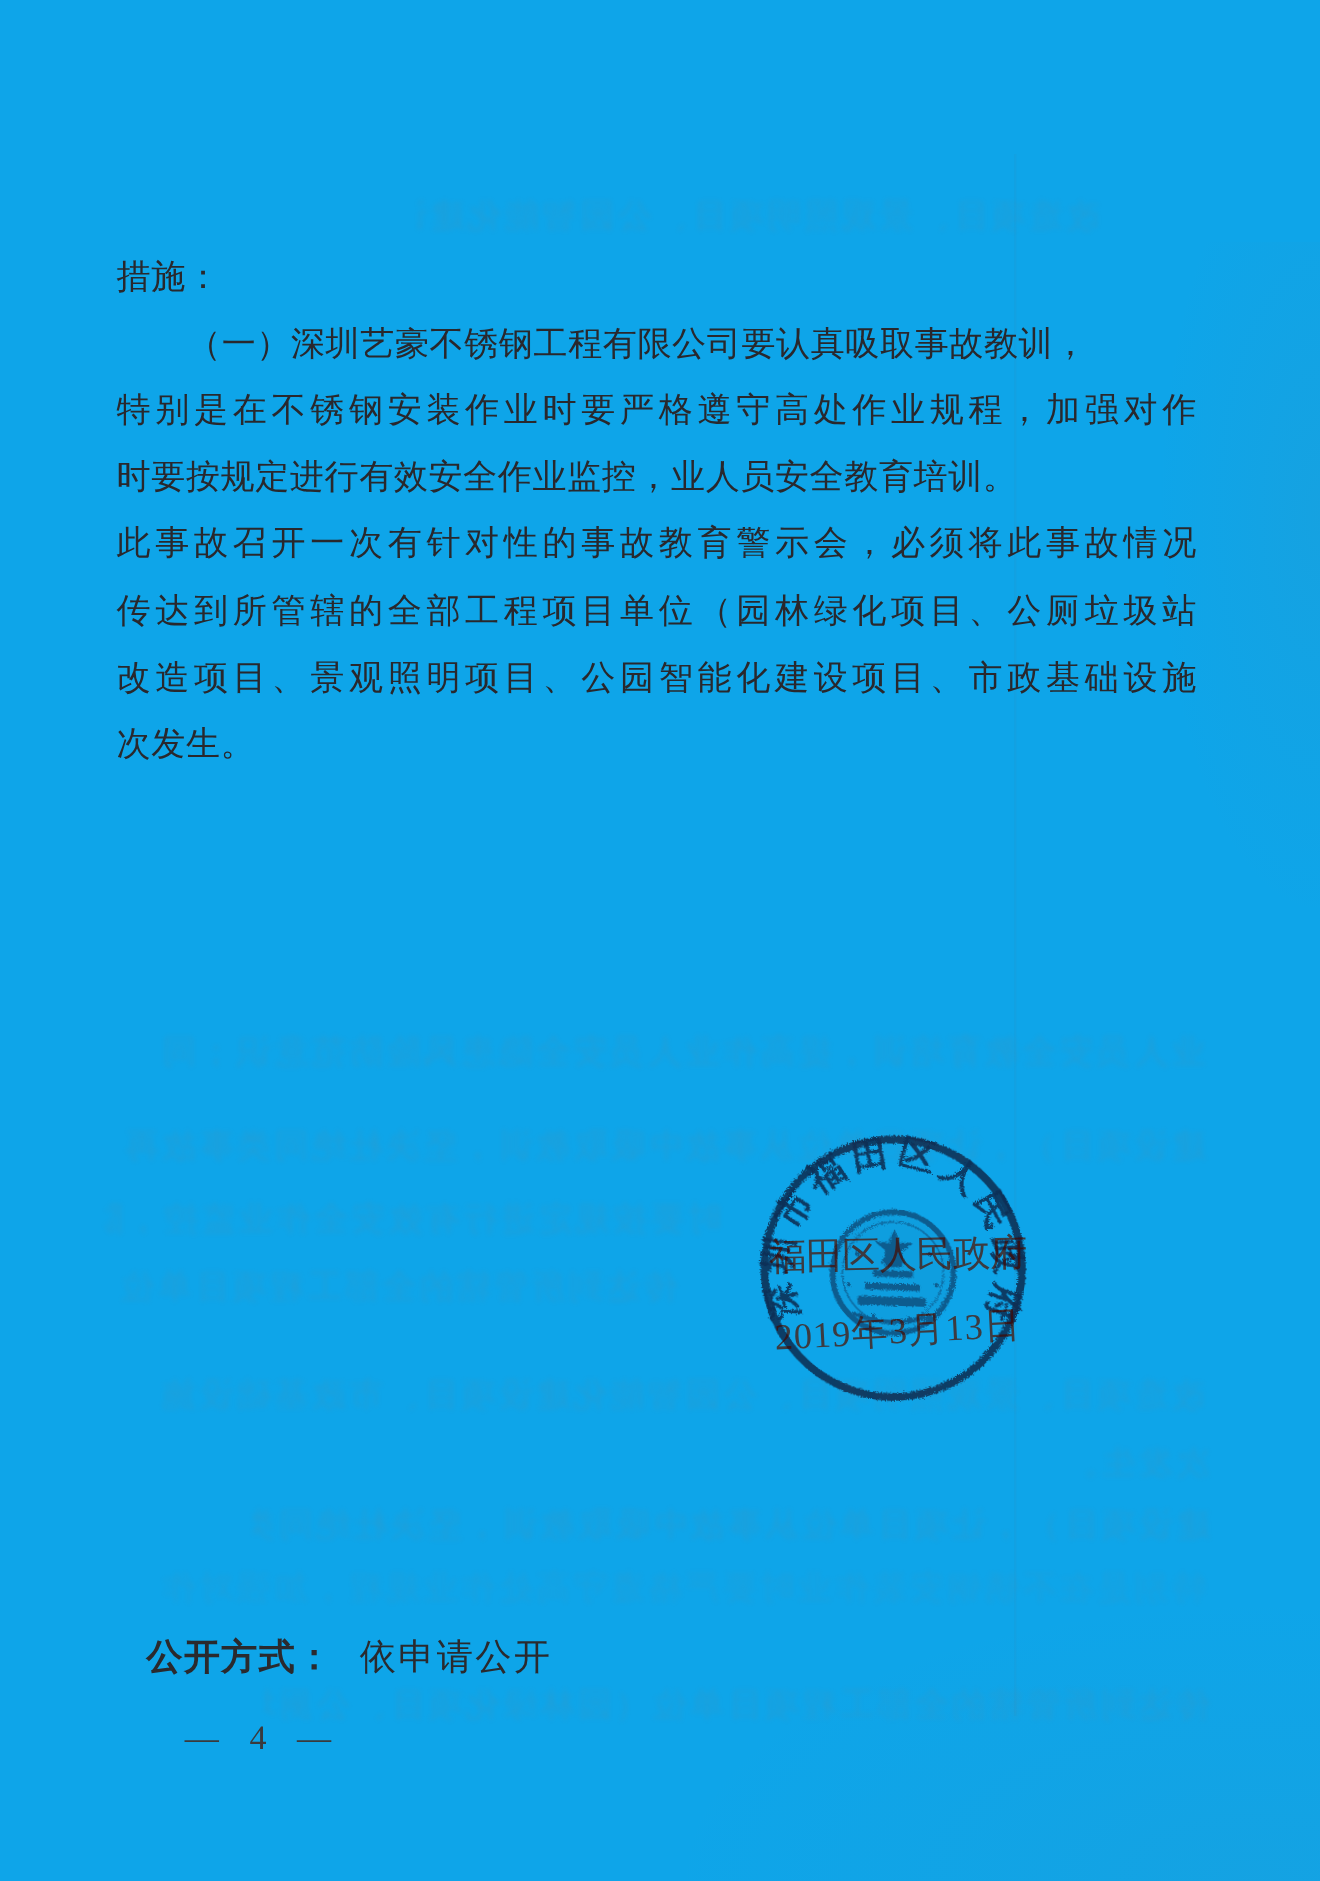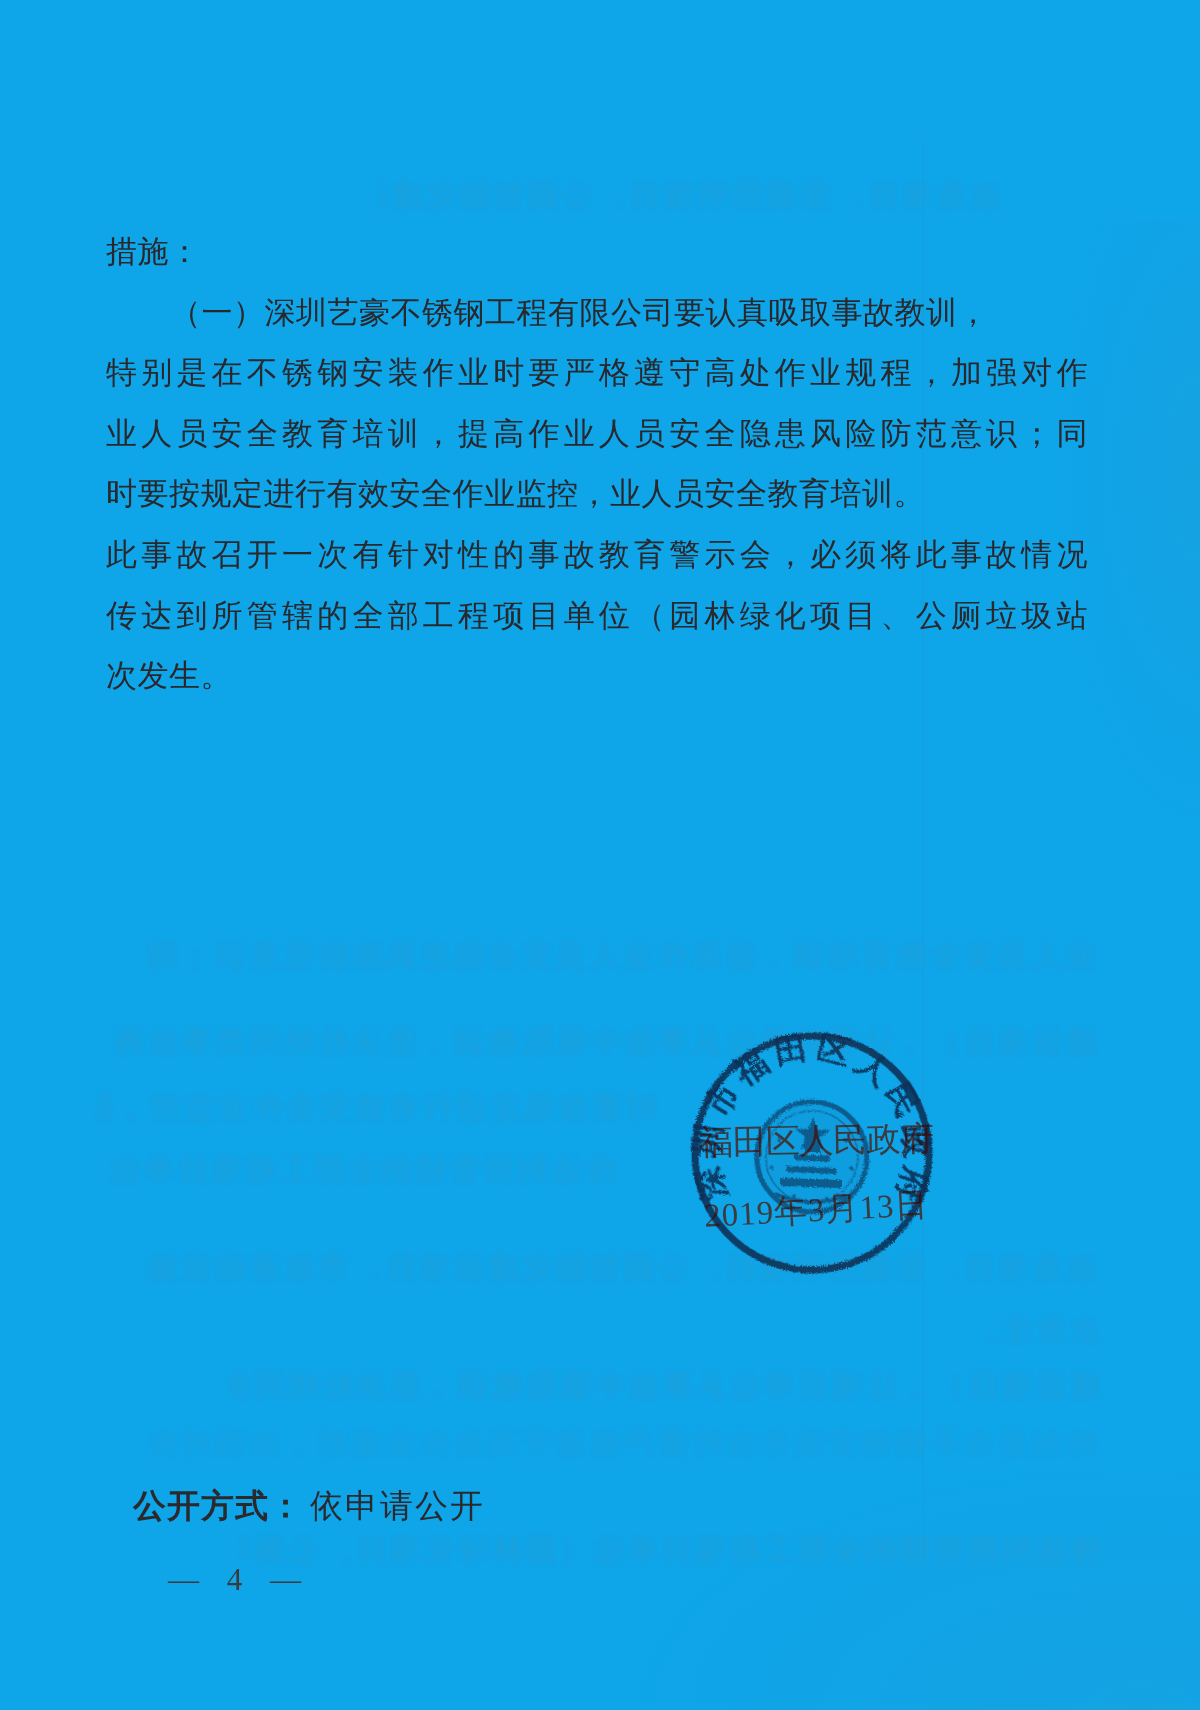--- a/index.html
+++ b/index.html
@@ -63,21 +63,21 @@
   }
   
   .footer-line{
     position:absolute;left:133px;top:1484px;
     font-size:33px;color:#2a2a2e;white-space:nowrap;
   }
   .footer-line .lbl{
     font-family:"Liberation Sans","DejaVu Sans",sans-serif;
     font-weight:bold;letter-spacing:1px;
   }
-  .footer-line .val{margin-left:7px;letter-spacing:2px;}
+  .footer-line .val{margin-left:24px;letter-spacing:2px;}
   .page-num{
     position:absolute;left:168px;top:1562px;
     font-size:31px;color:#3a3a3d;word-spacing:16px;letter-spacing:2px;
     white-space:nowrap;
   }
 </style>
 </head>
 <body>
 
 <div class="page">
@@ -94,24 +94,24 @@
   <div class="ghost" style="left:96px;top:1248px;width:1000px;">改造项目、景观照明项目、公园智能化建设项目、市政基础设施</div>
   <div class="ghost" style="left:300px;top:1310px;width:800px;">次发生。</div>
   <div class="ghost" style="left:230px;top:1366px;width:870px;">建设项目），让项目单位从事故中吸取教训，坚决杜绝同类事故再</div>
   <div class="ghost" style="left:96px;top:1424px;width:1000px;opacity:0.1;">特别是在不锈钢安装作业时要严格遵守高处作业规程，加强对作</div>
   <div class="ghost" style="left:240px;top:1530px;width:860px;">传达到所管辖的全部工程项目单位（园林绿化项目、公厕垃圾站</div>
 
   <div class="body-text" id="body-text">
       <div class="line">措施：</div>
       <div class="line indent">（一）深圳艺豪不锈钢工程有限公司要认真吸取事故教训，</div>
       <div class="line j">特别是在不锈钢安装作业时要严格遵守高处作业规程，加强对作</div>
-      <div class="line j">业人员安全教育培训，提高作业人员安全隐患风险防范意识；同</div>
       <div class="line">时要按规定进行有效安全作业监控，业人员安全教育培训。</div>
       <div class="line j">此事故召开一次有针对性的事故教育警示会，必须将此事故情况</div>
       <div class="line j">传达到所管辖的全部工程项目单位（园林绿化项目、公厕垃圾站</div>
+      <div class="line j">改造项目、景观照明项目、公园智能化建设项目、市政基础设施</div>
       <div class="line">次发生。</div>
     </div>
 
   <div class="sig-issuer">福田区人民政府</div>
   <div class="sig-date">2019年3月13日</div>
 
   <svg class="seal" viewBox="0 0 272 272">
     <defs>
       <filter id="rough" x="-10%" y="-10%" width="120%" height="120%">
         <feTurbulence type="fractalNoise" baseFrequency="0.85" numOctaves="2" result="n" seed="7"></feTurbulence>

